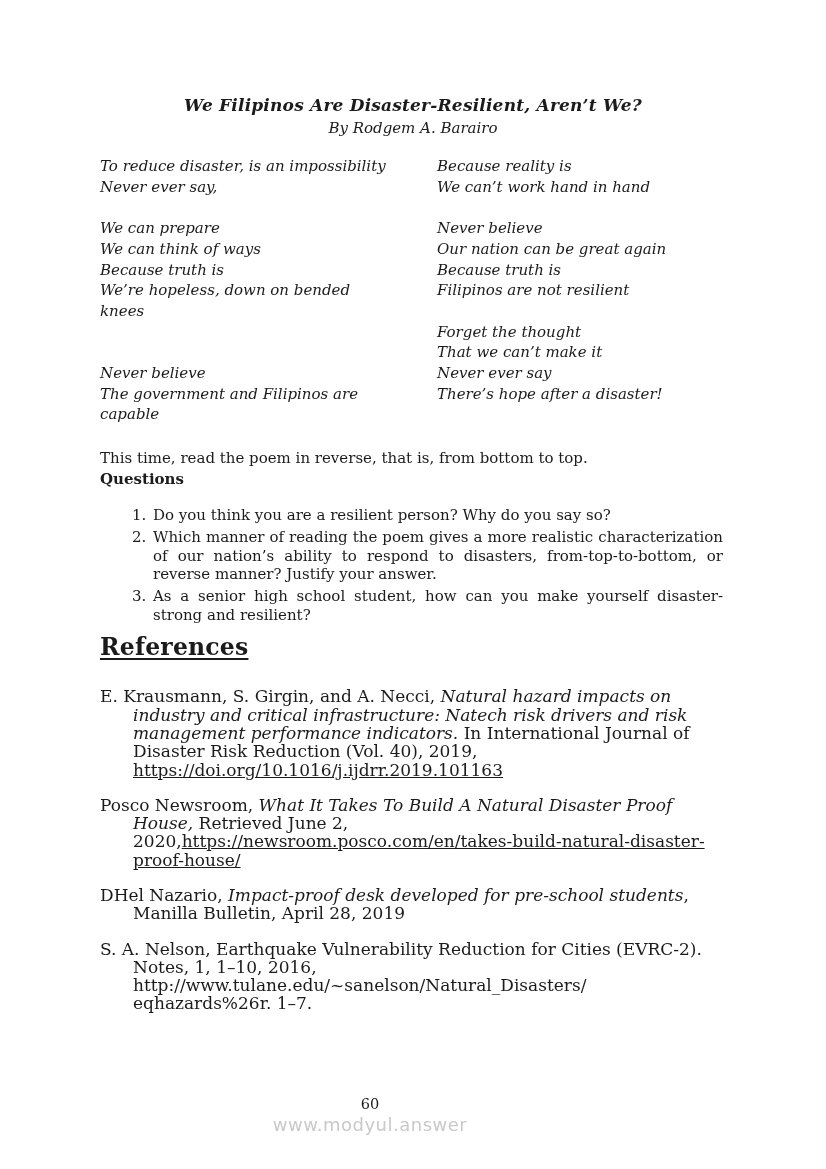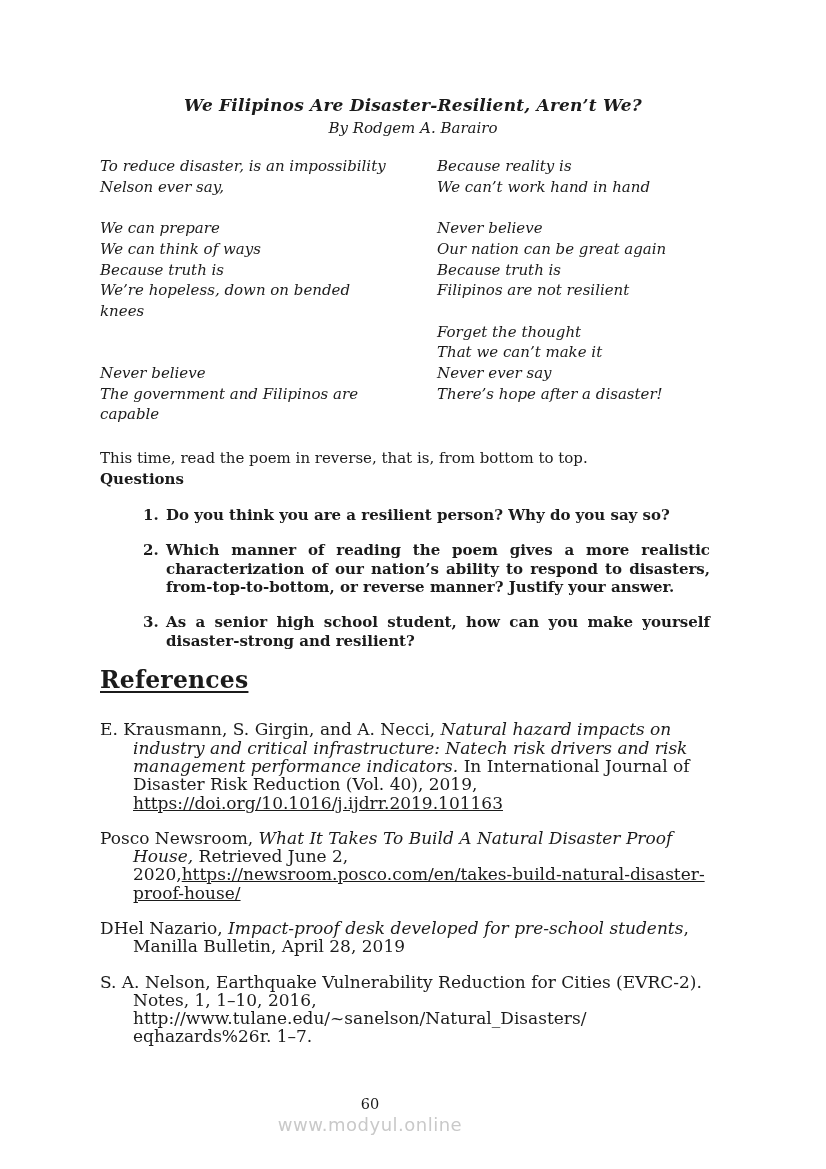--- a/index.html
+++ b/index.html
@@ -32,21 +32,21 @@
     margin:23px 0 0 0;font-size:15px;line-height:21px;
   }
   .questions-heading{
     margin:0;font-size:15px;line-height:21px;font-weight:bold;
   }
   ol.questions-list{
     margin:16px 0 0 0;padding:0 0 0 48px;
     font-size:15px;line-height:18.7px;
   }
   ol.questions-list li{
-    text-align:justify;padding-left:2px;margin:16px;font-weight:bold;
+    text-align:justify;padding-left:2px;margin:3px;
   }
   
   .ref-heading{
     margin:9px 0 0 0;font-size:23.5px;line-height:28px;font-weight:bold;
     text-decoration:underline;text-decoration-thickness:2px;text-underline-offset:3px;
     letter-spacing:.2px;
   }
   .ref{
     margin:17px 0 0 0;font-size:17px;line-height:18.3px;
     padding-left:33px;text-indent:-33px;
@@ -68,21 +68,21 @@
 <body>
 
 <div class="page">
 
   <div class="poem-title">We Filipinos Are Disaster-Resilient, Aren’t We?</div>
   <div class="poem-byline">By Rodgem A. Barairo</div>
 
   <div class="poem-columns">
     <div class="poem-col left">
       <div class="poem-line">To reduce disaster, is an impossibility</div>
-      <div class="poem-line">Nelson ever say,</div>
+      <div class="poem-line">Never ever say,</div>
       <div class="poem-line"></div>
       <div class="poem-line">We can prepare</div>
       <div class="poem-line">We can think of ways</div>
       <div class="poem-line">Because truth is</div>
       <div class="poem-line">We’re hopeless, down on bended</div>
       <div class="poem-line">knees</div>
       <div class="poem-line"></div>
       <div class="poem-line"></div>
       <div class="poem-line">Never believe</div>
       <div class="poem-line">The government and Filipinos are</div>
@@ -118,16 +118,16 @@
   <p class="ref first"><span>E. Krausmann, S. Girgin, and A. Necci, </span><span class="it">Natural hazard impacts on industry and critical infrastructure: Natech risk drivers and risk management performance indicators.</span><span> In International Journal of Disaster Risk Reduction (Vol. 40), 2019, </span><a class="link">https://doi.org/10.1016/j.ijdrr.2019.101163</a></p>
 
   <p class="ref"><span>Posco Newsroom, </span><span class="it">What It Takes To Build A Natural Disaster Proof House,</span><span> Retrieved June 2, 2020,</span><a class="link">https://newsroom.posco.com/en/takes-build-natural-disaster-proof-house/</a></p>
 
   <p class="ref"><span>DHel Nazario, </span><span class="it">Impact-proof desk developed for pre-school students</span><span>, Manilla Bulletin, April 28, 2019</span></p>
 
   <p class="ref"><span>S. A. Nelson, Earthquake Vulnerability Reduction for Cities (EVRC-2). Notes, 1, 1–10, 2016, http://www.tulane.edu/~sanelson/Natural_Disasters/ eqhazards%26r. 1–7.</span></p>
 
   <div class="footer">
     <div class="page-number">60</div>
-    <div class="watermark">www.modyul.online</div>
+    <div class="watermark">www.modyul.answer</div>
   </div>
 
 </div>
 
 </body></html>

